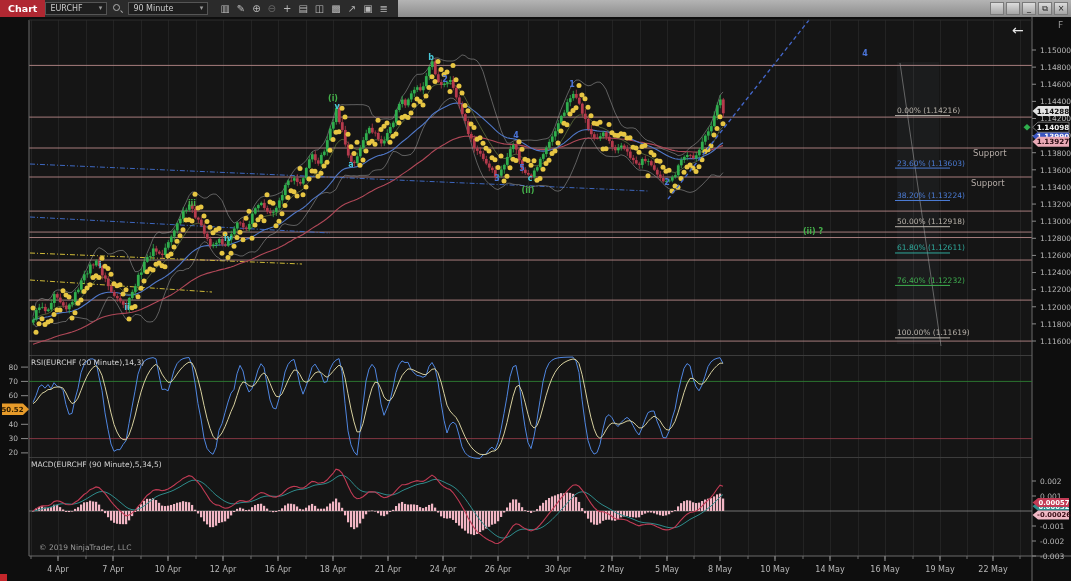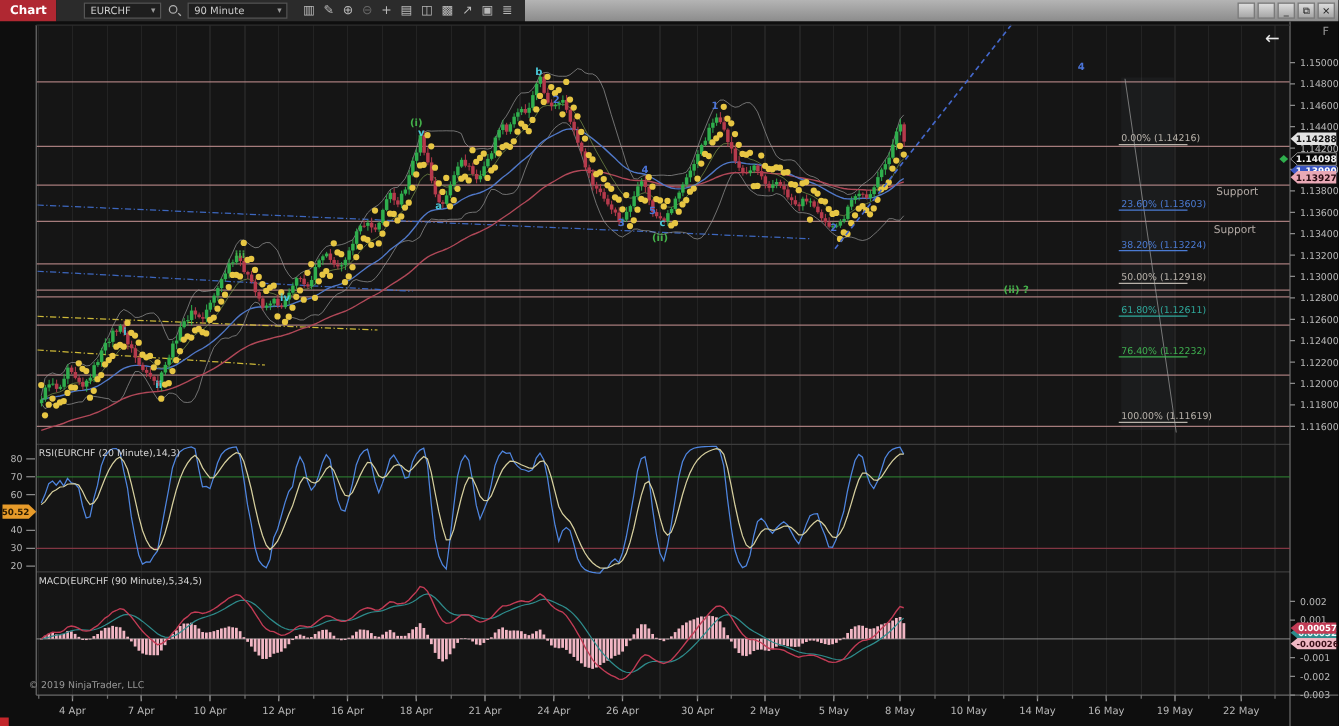--- a/index.html
+++ b/index.html
@@ -1,20 +1,20 @@
 <!DOCTYPE html>
 <html><head>
 <meta charset="utf-8">
 <style>
   html,body{margin:0;padding:0;background:#000;}
   .screen{position:relative;width:1071px;height:581px;background:#0e0e0e;overflow:hidden;
           font-family:"DejaVu Sans",sans-serif;}
   .titlebar{position:absolute;top:0;left:0;right:0;height:17px;display:flex;align-items:stretch;}
   .tab{background:#b02832;color:#fff;font-size:9.5px;line-height:17px;padding:0 8px;font-weight:bold;}
-  .toolbar{background:#2b2b2b;display:flex;align-items:center;gap:5px;padding:0 10px 0 22px;}
+  .toolbar{background:#2b2b2b;display:flex;align-items:center;gap:5px;padding:0 10px 0 0;}
   .combo{display:flex;align-items:center;gap:4px;background:#1e1e1e;border:1px solid #555;color:#ccc;
          font-size:8px;height:11px;padding:0 4px;justify-content:space-between;}
   .combo.c1{width:52px}.combo.c2{width:70px}
   .combo .arr{color:#999;font-size:7px;line-height:11px}
   .mag{position:relative;width:11px;height:11px;display:inline-block}
   .mag::before{content:"";position:absolute;left:1px;top:1px;width:5px;height:5px;border:1.4px solid #b0b0b0;border-radius:50%}
   .mag::after{content:"";position:absolute;left:8px;top:8px;width:3px;height:1.4px;background:#b0b0b0;transform:rotate(45deg)}
   .icons{display:flex;gap:7px;margin-left:7px}
   .icons span{color:#b9b9b9;font-size:10px;line-height:17px}
   .icons span.dim{color:#666}
@@ -1304,14 +1304,14 @@
         <line x1="993" y1="556" x2="993" y2="559" stroke="#6f6f6f" stroke-width="1"></line>
         <line x1="1020" y1="556" x2="1020" y2="559" stroke="#6f6f6f" stroke-width="1"></line>
       </g>
       <text x="1012" y="35" fill="#e8e8e8" font-size="14" text-anchor="start">←</text>
       <text x="1058" y="28" fill="#9a9a9a" font-size="9" text-anchor="start">F</text>
       <rect x="0" y="574" width="7" height="7" fill="#c3262b"></rect>
     </svg>
 
   <div class="lbl" style="top:358px;left:31px">RSI(EURCHF (20 Minute),14,3)</div>
   <div class="lbl" style="top:460px;left:31px">MACD(EURCHF (90 Minute),5,34,5)</div>
-  <div class="lbl" style="top:543px;left:23px;color:#989898">© 2019 NinjaTrader, LLC</div>
+  <div class="lbl" style="top:543px;left:39px;color:#989898">© 2019 NinjaTrader, LLC</div>
 </div>
 
 </body></html>

